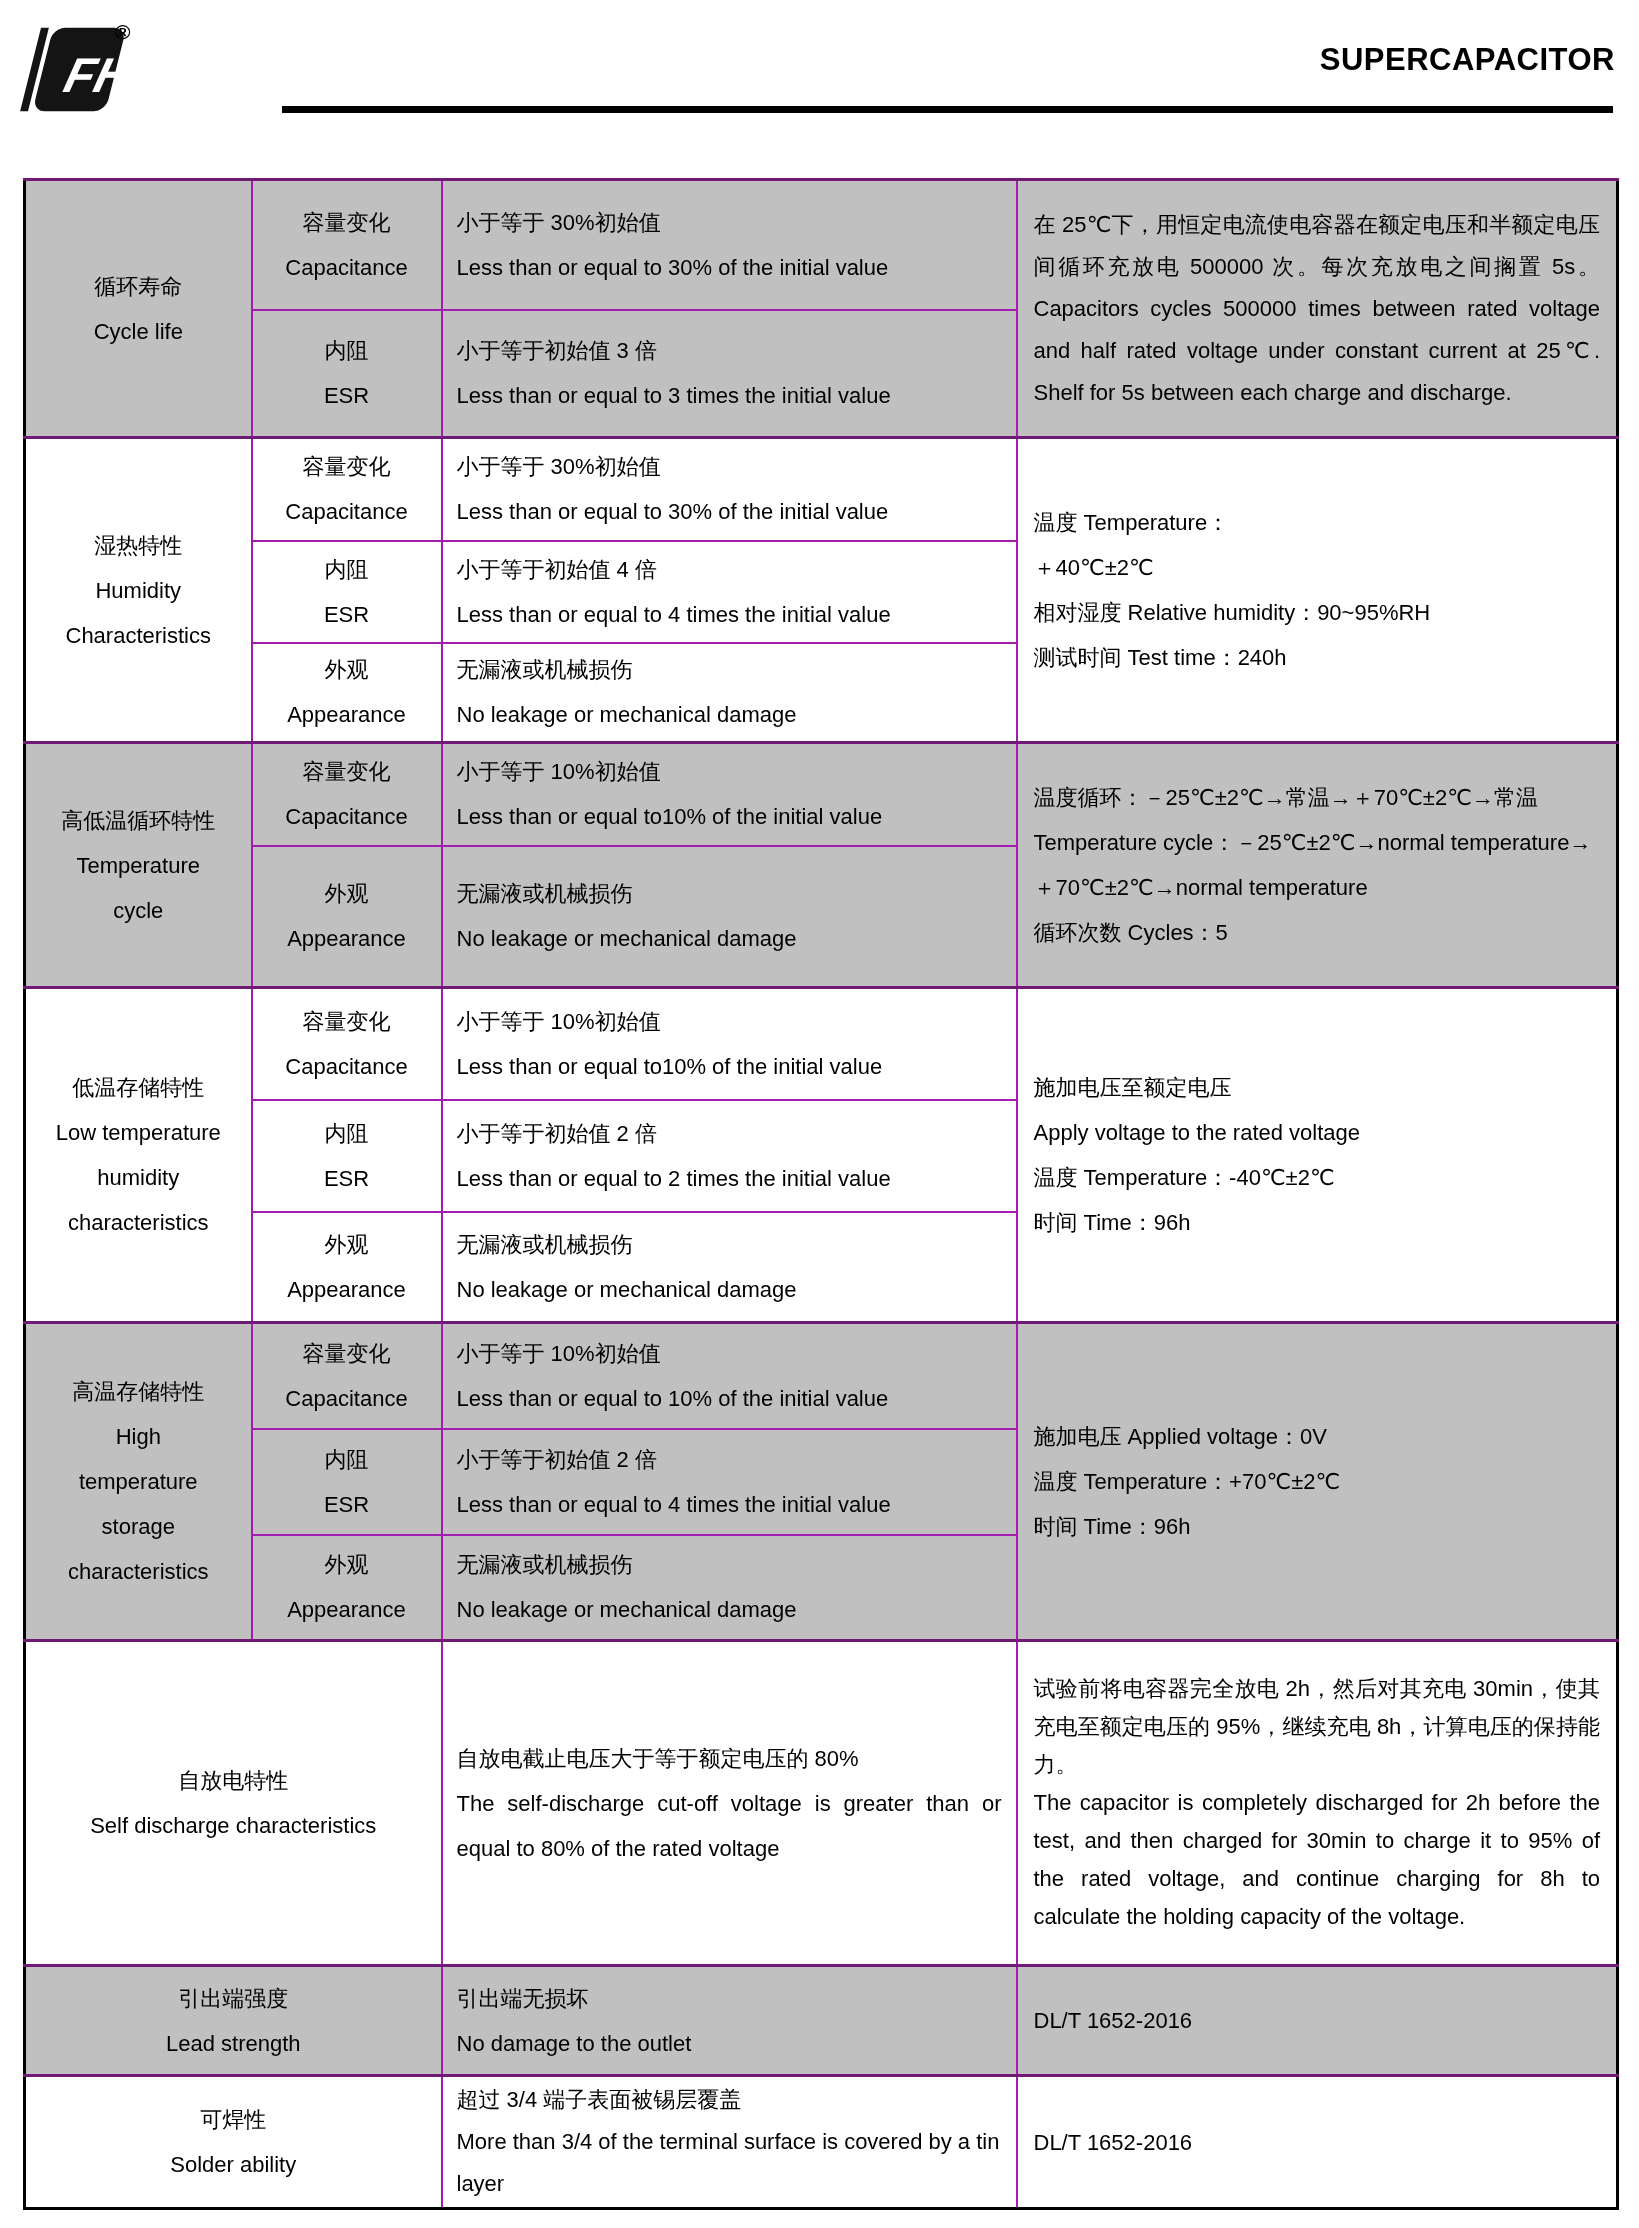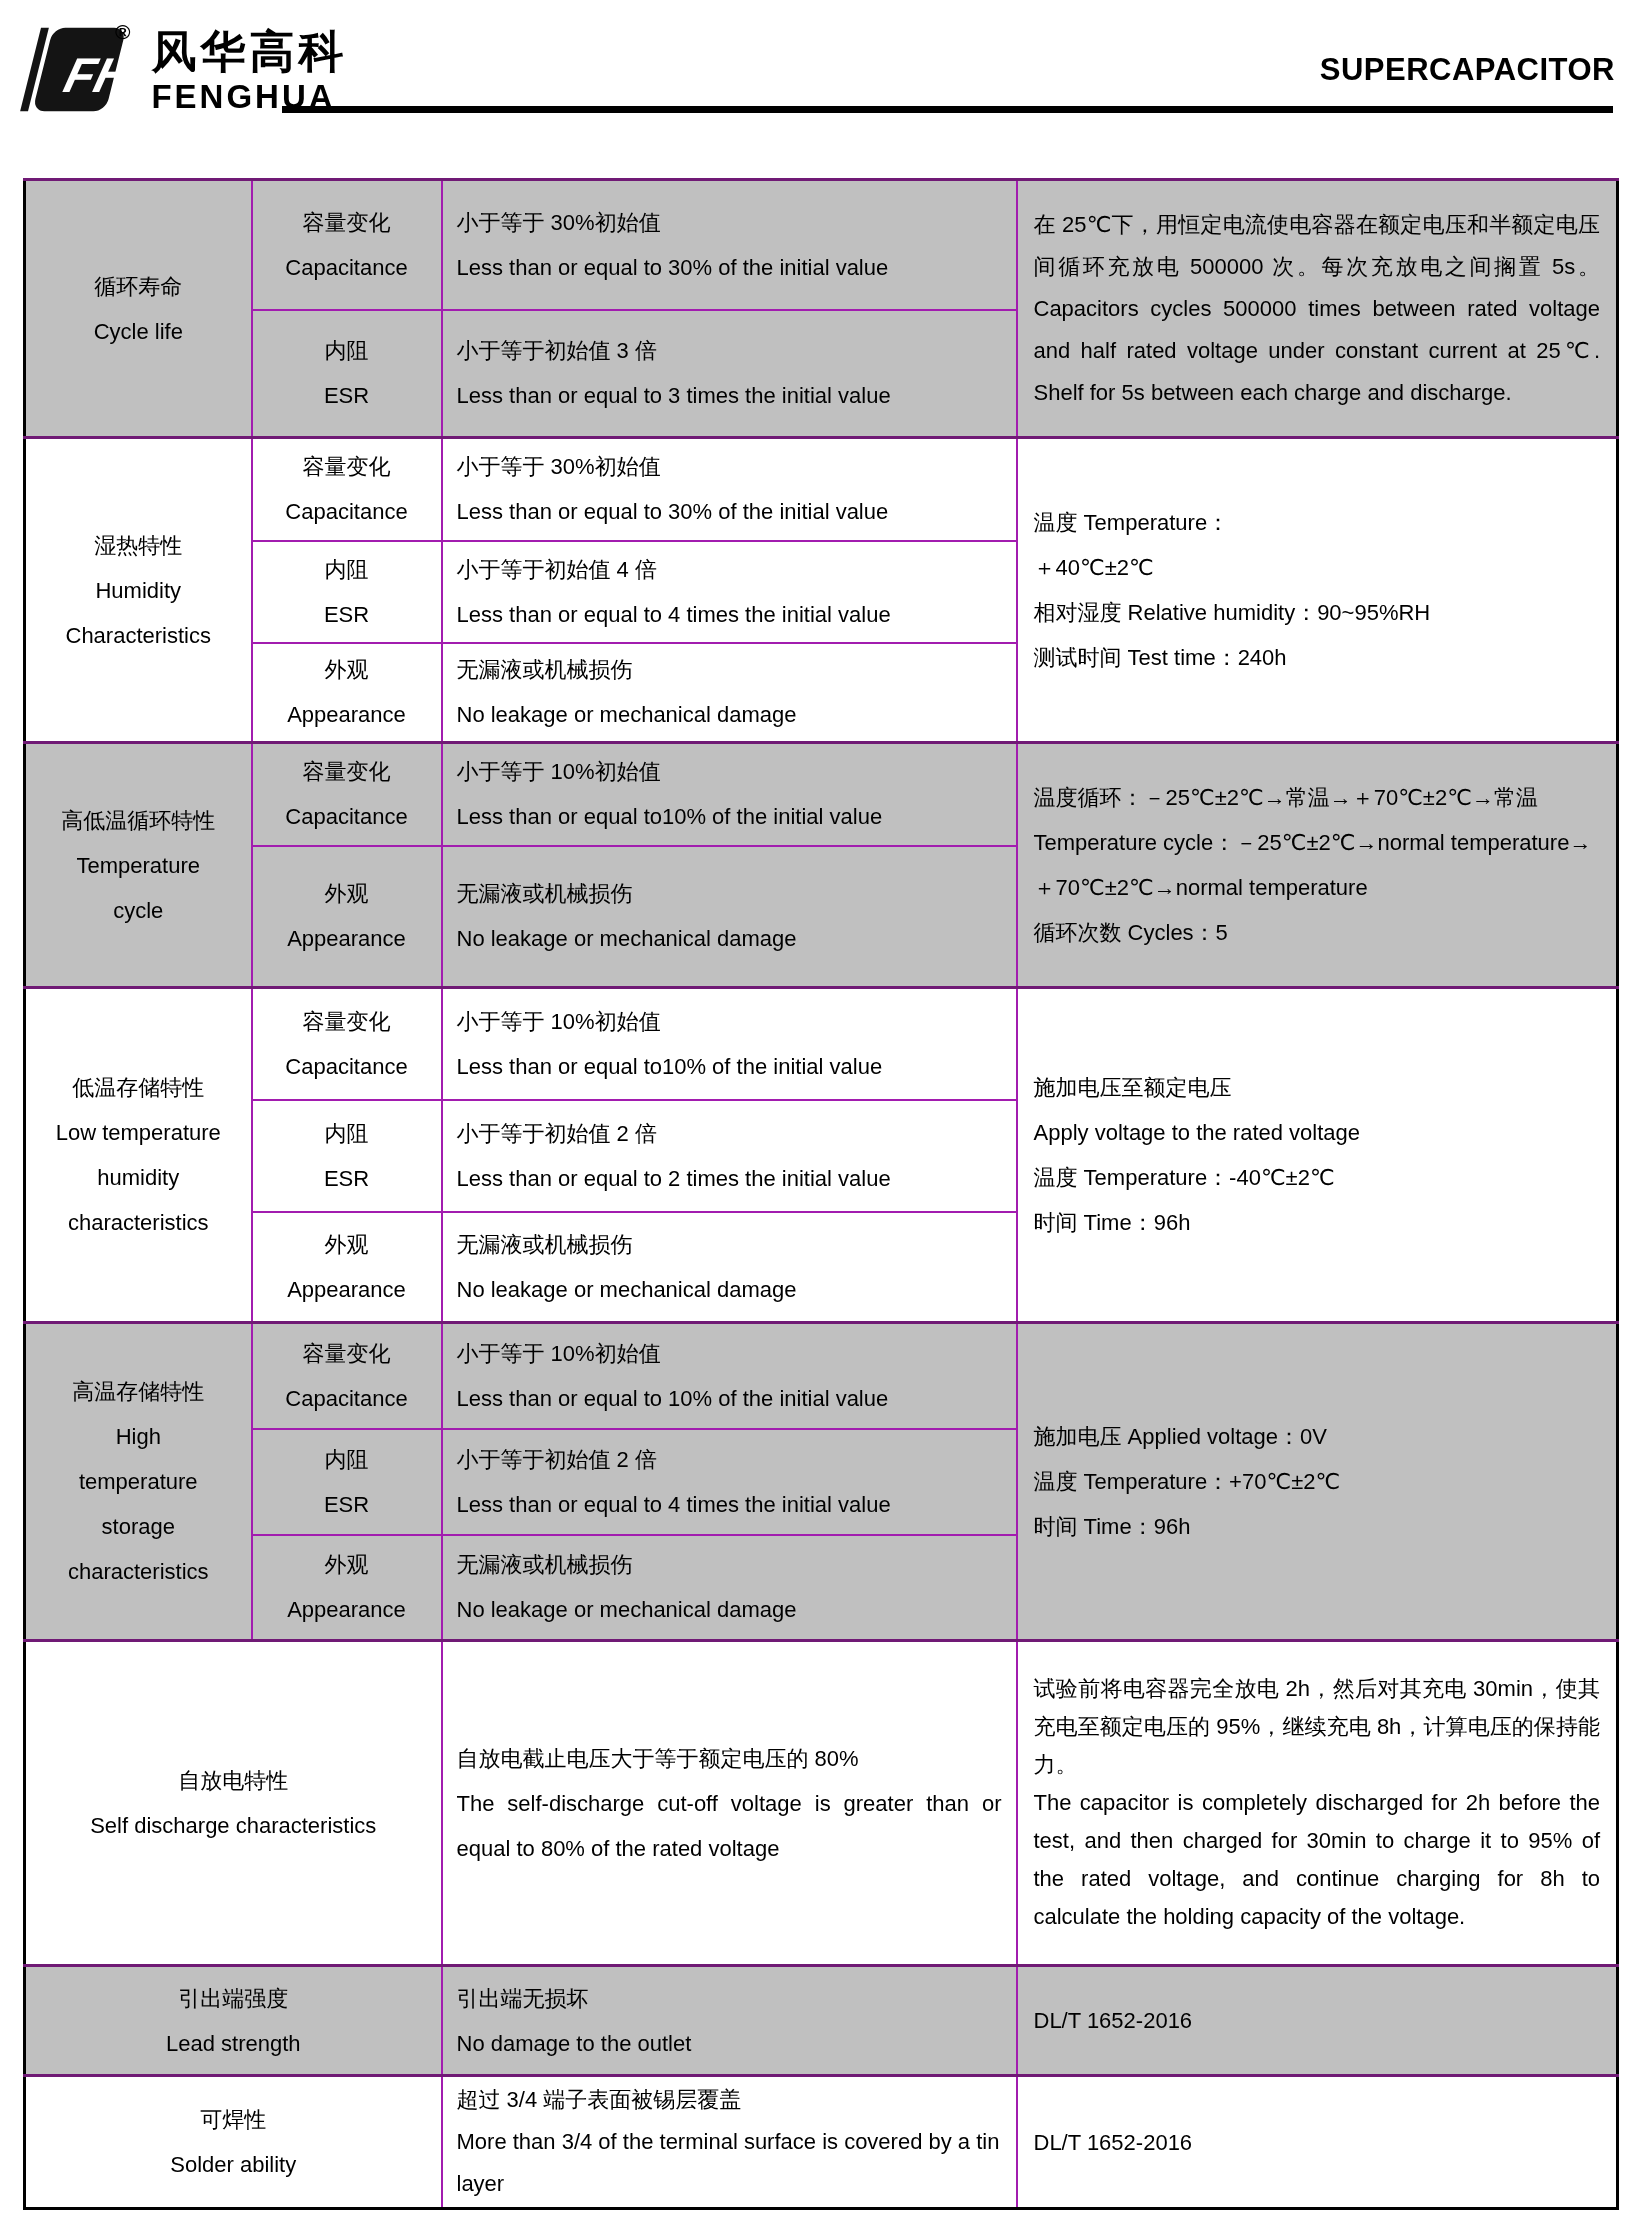--- a/index.html
+++ b/index.html
@@ -11,21 +11,21 @@
     overflow: hidden;
   }
   
   .header { position: relative; height: 178px; }
   .logo { position: absolute; left: 14px; top: 24px; }
   .logo svg { display: inline-block; vertical-align: top; }
   .reg { position: absolute; left: 101px; top: -4px; font-size: 21px; font-weight: bold; }
   .brand { display: inline-block; vertical-align: top; margin-left: 18px; padding-top: 4px; }
   .brand-zh { font-size: 45px; font-weight: bold; letter-spacing: 4px; line-height: 1.05; white-space: nowrap; }
   .brand-en { font-size: 33px; font-weight: bold; letter-spacing: 3px; margin-top: 3px; white-space: nowrap; }
-  .doc-title { position: absolute; top: 52px; right: 24px; font-size: 31px; font-weight: bold; letter-spacing: 0.5px; }
+  .doc-title { position: absolute; top: 42px; right: 24px; font-size: 31px; font-weight: bold; letter-spacing: 0.5px; }
   .header-rule { position: absolute; top: 106px; left: 282px; right: 26px; height: 7px; background: #000; }
 
   
   table.spec {
     border-collapse: collapse;
     table-layout: fixed;
     margin-left: 23px;
     width: 1593px;
     border: 3px solid #000;
   }
@@ -50,24 +50,20 @@
 <body>
 
 <div class="header">
   <div class="logo">
     <svg width="115" height="91" viewBox="0 0 132 104" aria-hidden="true">
       <rect x="32" y="4" width="9" height="96" transform="skewX(-14)" fill="#141414"></rect>
       <rect x="46" y="4" width="84" height="96" rx="14" transform="skewX(-14)" fill="#141414"></rect>
       <text x="74" y="78" transform="skewX(-14)" font-size="56" font-style="italic" font-weight="bold" fill="#ffffff" font-family="Liberation Sans, sans-serif">FH</text>
     </svg>
     <span class="reg">®</span>
-    <div class="brand">
-      <div class="brand-zh">风华高科</div>
-      <div class="brand-en">FENGHUA</div>
-    </div>
   </div>
   <div class="doc-title">SUPERCAPACITOR</div>
   <div class="header-rule"></div>
 </div>
 
 <table class="spec">
   <colgroup>
     <col style="width:227px">
     <col style="width:190px">
     <col style="width:575px">

